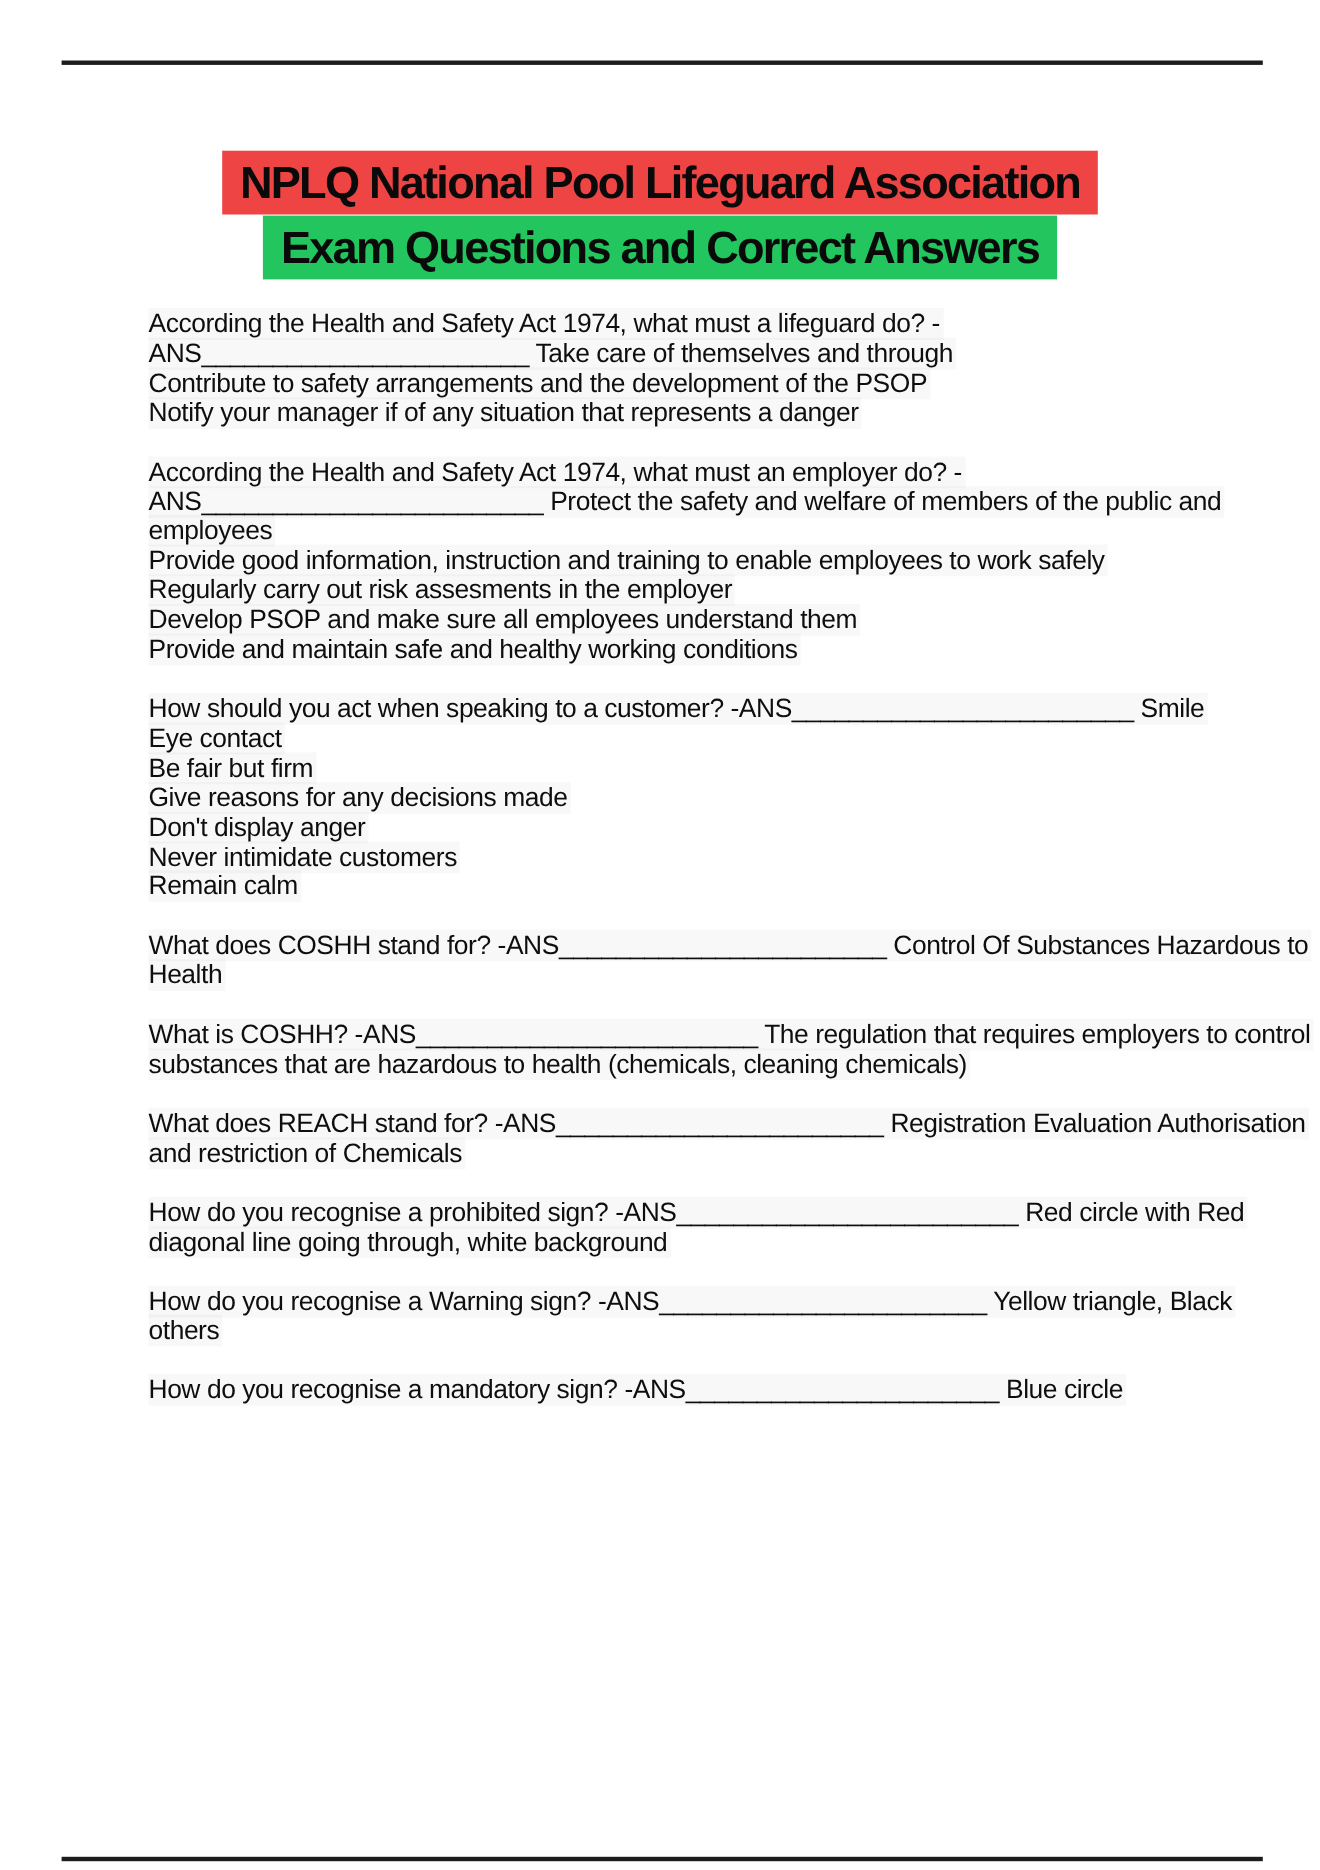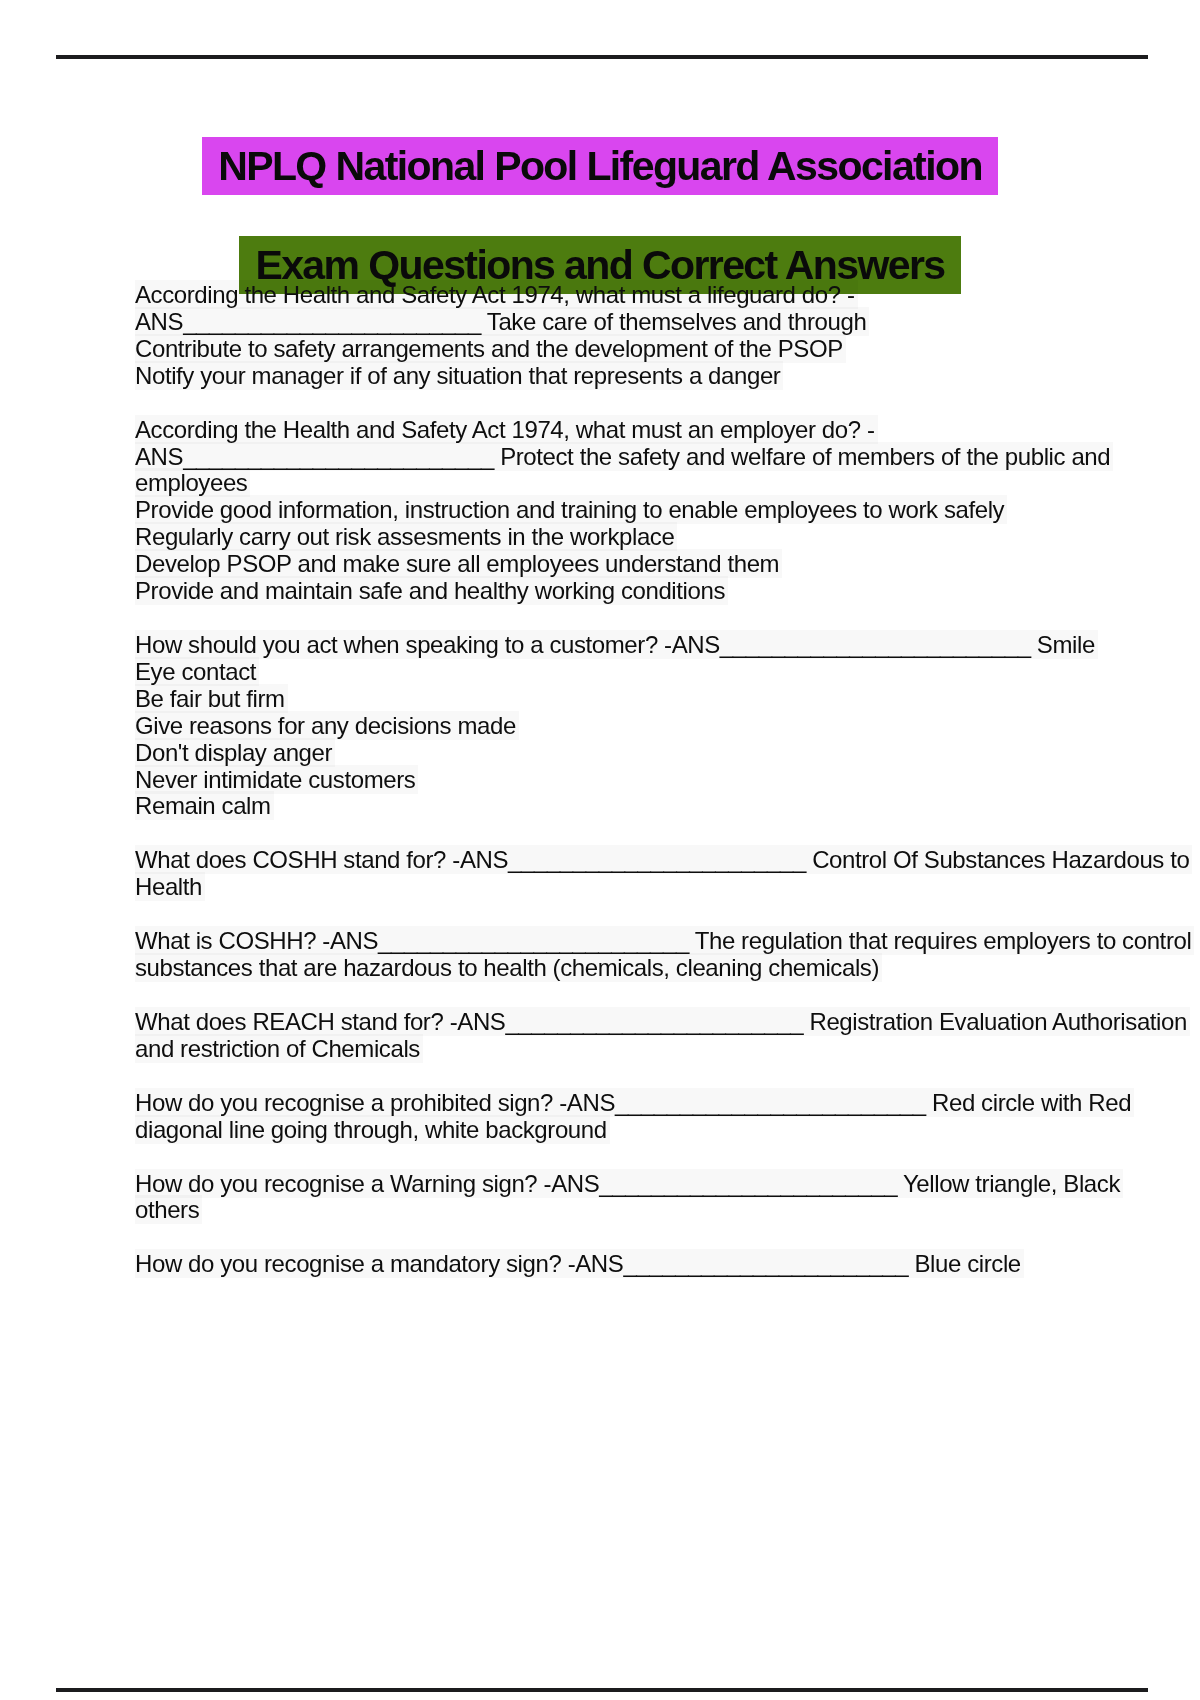--- a/index.html
+++ b/index.html
@@ -59,39 +59,39 @@
   }
 </style>
 </head>
 <body>
 
 <div class="page">
 
   <div class="rule rule-top"></div>
 
   <div class="title-wrap">
-    <div><span class="title-line" style="background: #d946ef; text-align: right;">NPLQ National Pool Lifeguard Association</span></div>
-    <div><span class="title-line" style="background: #4d7c0f; margin-top: 40px;">Exam Questions and Correct Answers</span></div>
+    <div><span class="title-line" style="background: #ef4444; text-align: right;">NPLQ National Pool Lifeguard Association</span></div>
+    <div><span class="title-line" style="background: #22c55e;">Exam Questions and Correct Answers</span></div>
   </div>
 
   <div class="body-text">
 
     <div class="qa-block">
       <div class="line"><span>According the Health and Safety Act 1974, what must a lifeguard do? -</span></div>
       <div class="line"><span>ANS_______________________ Take care of themselves and through</span></div>
       <div class="line"><span>Contribute to safety arrangements and the development of the PSOP</span></div>
       <div class="line"><span>Notify your manager if of any situation that represents a danger</span></div>
     </div>
 
     <div class="qa-block">
       <div class="line"><span>According the Health and Safety Act 1974, what must an employer do? -</span></div>
       <div class="line"><span>ANS________________________ Protect the safety and welfare of members of the public and</span></div>
       <div class="line"><span>employees</span></div>
       <div class="line"><span>Provide good information, instruction and training to enable employees to work safely</span></div>
-      <div class="line"><span>Regularly carry out risk assesments in the workplace</span></div>
+      <div class="line"><span>Regularly carry out risk assesments in the employer</span></div>
       <div class="line"><span>Develop PSOP and make sure all employees understand them</span></div>
       <div class="line"><span>Provide and maintain safe and healthy working conditions</span></div>
     </div>
 
     <div class="qa-block">
       <div class="line"><span>How should you act when speaking to a customer? -ANS________________________ Smile</span></div>
       <div class="line"><span>Eye contact</span></div>
       <div class="line"><span>Be fair but firm</span></div>
       <div class="line"><span>Give reasons for any decisions made</span></div>
       <div class="line"><span>Don't display anger</span></div>

